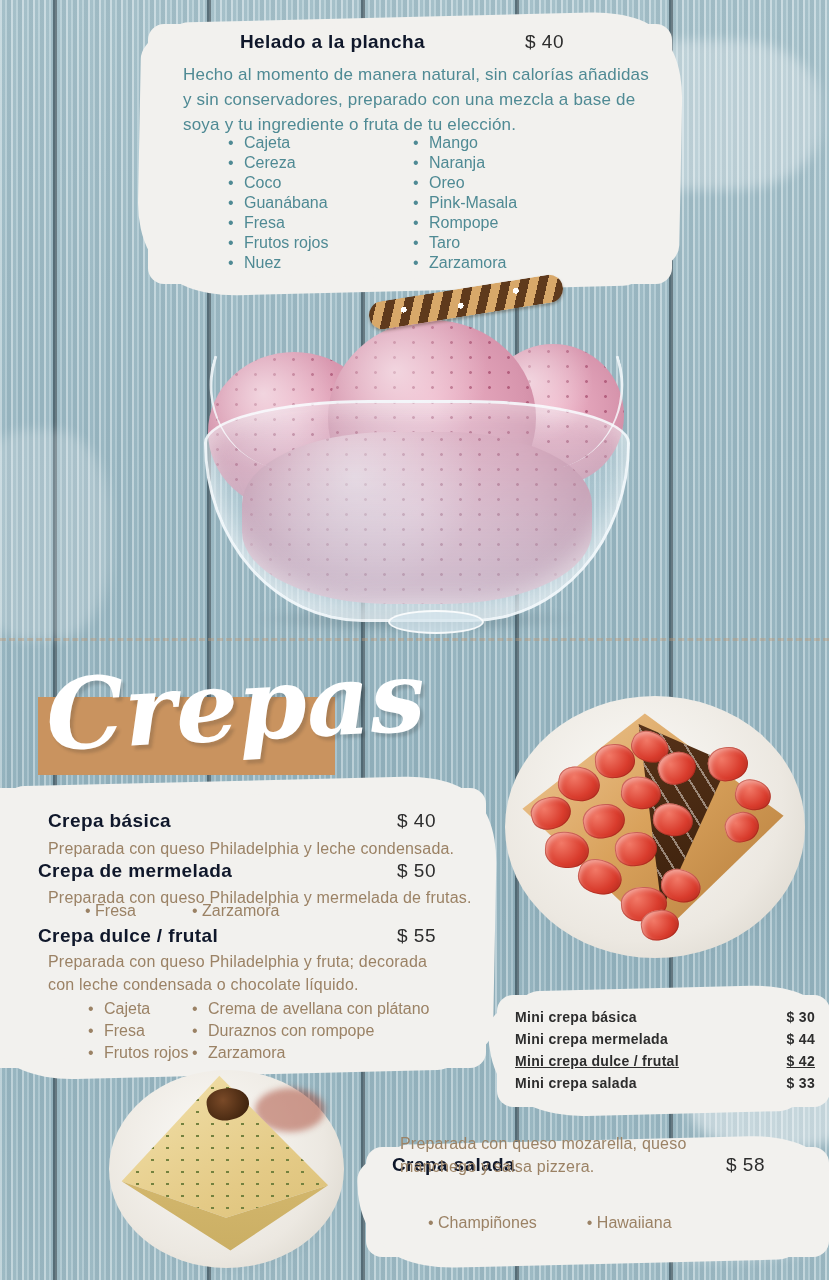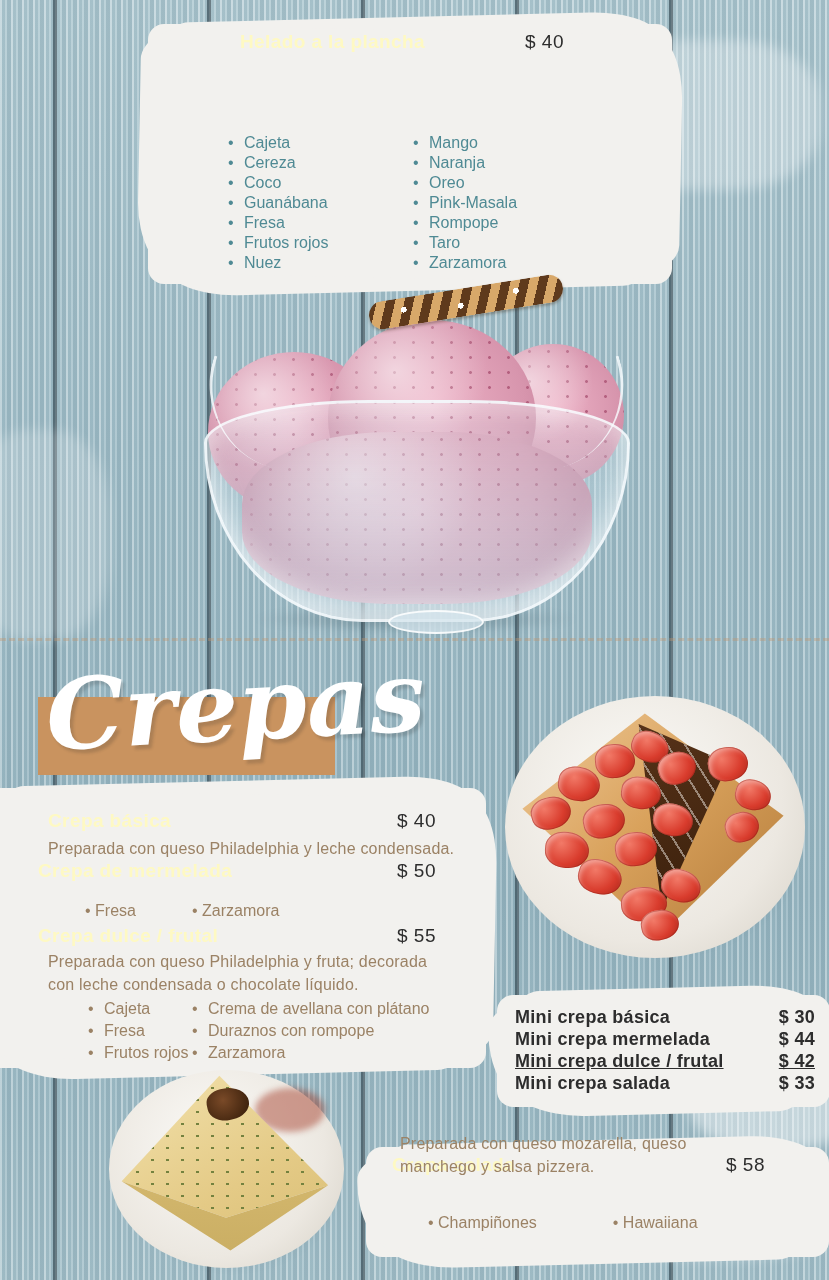--- a/index.html
+++ b/index.html
@@ -31,21 +31,21 @@
     border-radius:36px 70px 44px 80px / 54px 30px 84px 40px;
     transform:rotate(-1.4deg); z-index:-1;
   }
   .splash::after{
     content:""; position:absolute; inset:6px -9px; background:inherit;
     border-radius:60px 30px 78px 42px / 34px 66px 38px 72px;
     transform:rotate(1.1deg); z-index:-1;
   }
   
   .t{position:absolute; z-index:5;}
-  .item-name{font-size:19px; font-weight:600; color:#fef9c3; letter-spacing:.4px;}
+  .item-name{font-size:19px; font-weight:600; color:#0f172a; letter-spacing:.4px;}
   .item-price{font-size:19px; font-weight:500; color:#2d2d2d; letter-spacing:.5px;}
   .desc-teal{font-size:17px; line-height:25px; color:#4f8a94; font-weight:500; letter-spacing:.2px;}
   .desc-brown{font-size:16px; line-height:23px; color:#9b8265; font-weight:500; letter-spacing:.2px;}
   ul.plain{list-style:none; margin:0; padding:0;}
   ul.plain li{position:relative; padding-left:16px;}
   ul.plain li::before{content:"•"; position:absolute; left:0; top:0;}
   .flavors li{font-size:16px; line-height:20px; color:#4f8a94; font-weight:500;}
   .opts li{font-size:16px; line-height:22px; color:#9b8265; font-weight:500;}
   .opt-row{display:flex; gap:56px;}
   .opt-row .bul{color:#9b8265; font-size:16px; font-weight:500;}
@@ -55,21 +55,21 @@
   
   .banner{position:absolute; left:38px; top:697px; width:297px; height:78px; z-index:2;}
   .script-title{
     position:absolute; left:46px; top:652px; z-index:5;
     font-family:"DejaVu Serif", serif; font-style:italic; font-weight:bold;
     font-size:98px; line-height:1.1; color:#ffffff; transform:rotate(-3deg);
     text-shadow:3px 4px 3px rgba(40,40,40,0.18);
   }
   
   .mini-row{display:flex; justify-content:space-between; width:300px;
-    font-size:18px; line-height:22px; font-weight:600; color:#2d2d2d; letter-spacing:.3px;gap:39px;}
+    font-size:14px; line-height:22px; font-weight:600; color:#2d2d2d; letter-spacing:.3px;gap:39px;}
   
   .gfx{position:absolute; z-index:3;}
   .pshadow{position:absolute; border-radius:50%;
     background:radial-gradient(ellipse, rgba(55,80,90,.38), rgba(55,80,90,0) 68%);
     filter:blur(3px);}
   .plate{position:absolute; border-radius:50%;
     background:radial-gradient(circle at 44% 38%, #fbfaf7, #ece8e1 62%, #d9d4ca 92%);}
   .scoop{position:absolute; border-radius:50%;
     background-image:
       radial-gradient(circle at 32% 26%, rgba(255,255,255,.55), rgba(255,255,255,0) 46%),
@@ -124,20 +124,21 @@
 
   <div class="wash" style="left:600px; top:40px; width:220px; height:150px; background:rgba(255,255,255,.30); border-radius:40%;"></div>
   <div class="wash" style="left:-30px; top:430px; width:140px; height:210px; background:rgba(255,255,255,.20); border-radius:40%;"></div>
   <div class="wash" style="left:690px; top:1060px; width:170px; height:90px; background:rgba(255,255,255,.45); border-radius:45%;"></div>
   <div class="wash" style="left:600px; top:1190px; width:240px; height:70px; background:rgba(255,255,255,.25); border-radius:45%;"></div>
 
   <div class="splash" style="left:148px; top:24px; width:524px; height:260px;"></div>
 
   <div class="t item-name" style="left:240px; top:31px;">Helado a la plancha</div>
   <div class="t item-price" style="left:525px; top:31px;">$ 40</div>
+  <div class="t desc-teal" style="left:183px; top:62px; width:474px;">Hecho al momento de manera natural, sin calorías añadidas y sin conservadores, preparado con una mezcla a base de soya y tu ingrediente o fruta de tu elección.</div>
 
   <ul class="t plain flavors" style="left:228px; top:133px;">
     <li>Cajeta</li>
     <li>Cereza</li>
     <li>Coco</li>
     <li>Guanábana</li>
     <li>Fresa</li>
     <li>Frutos rojos</li>
     <li>Nuez</li>
   </ul>
@@ -170,20 +171,21 @@
   <div class="script-title">Crepas</div>
 
   <div class="splash" style="left:-16px; top:788px; width:502px; height:280px;"></div>
 
   <div class="t item-name" style="left:48px;  top:810px;">Crepa básica</div>
   <div class="t item-price" style="left:397px; top:810px;">$ 40</div>
   <div class="t desc-brown" style="left:48px;  top:837px; width:430px;">Preparada con queso Philadelphia y leche condensada.</div>
 
   <div class="t item-name" style="left:38px;  top:860px;">Crepa de mermelada</div>
   <div class="t item-price" style="left:397px; top:860px;">$ 50</div>
+  <div class="t desc-brown" style="left:48px;  top:886px; width:440px;">Preparada con queso Philadelphia y mermelada de frutas.</div>
   <div class="t opt-row" style="left:85px; top:902px;">
     <span class="bul">Fresa</span>
     <span class="bul">Zarzamora</span>
   </div>
 
   <div class="t item-name" style="left:38px;  top:925px;">Crepa dulce / frutal</div>
   <div class="t item-price" style="left:397px; top:925px;">$ 55</div>
   <div class="t desc-brown" style="left:48px;  top:950px; width:402px;">Preparada con queso Philadelphia y fruta; decorada con leche condensada o chocolate líquido.</div>
   <ul class="t plain opts" style="left:88px; top:998px;">
     <li>Cajeta</li>
@@ -246,17 +248,17 @@
       <div class="top"></div>
       <div class="lip"></div>
     </div>
     <div class="garnish" style="left:102px; top:26px; width:42px; height:32px; transform:rotate(-12deg);"></div>
   </div>
 
   <div class="splash" style="left:366px; top:1147px; width:463px; height:110px;"></div>
   <div class="t item-name" style="left:392px; top:1154px;">Crepa salada</div>
   <div class="t item-price" style="left:726px; top:1154px;">$ 58</div>
   <div class="t desc-brown" style="left:400px; top:1132px; width:340px;">Preparada con queso mozarella, queso manchego y salsa pizzera.</div>
-  <div class="t opt-row" style="left:428px; top:1214px; gap:76px;">
+  <div class="t opt-row" style="left:428px; top:1214px; gap:50px;">
     <span class="bul">Champiñones</span>
     <span class="bul">Hawaiiana</span>
   </div>
 </div>
 
 </body></html>

